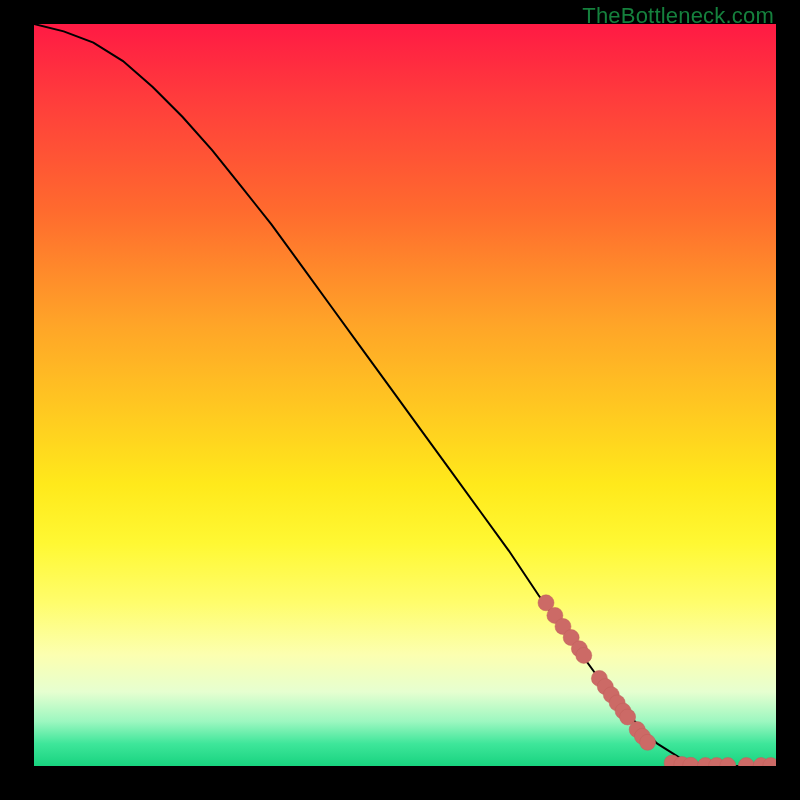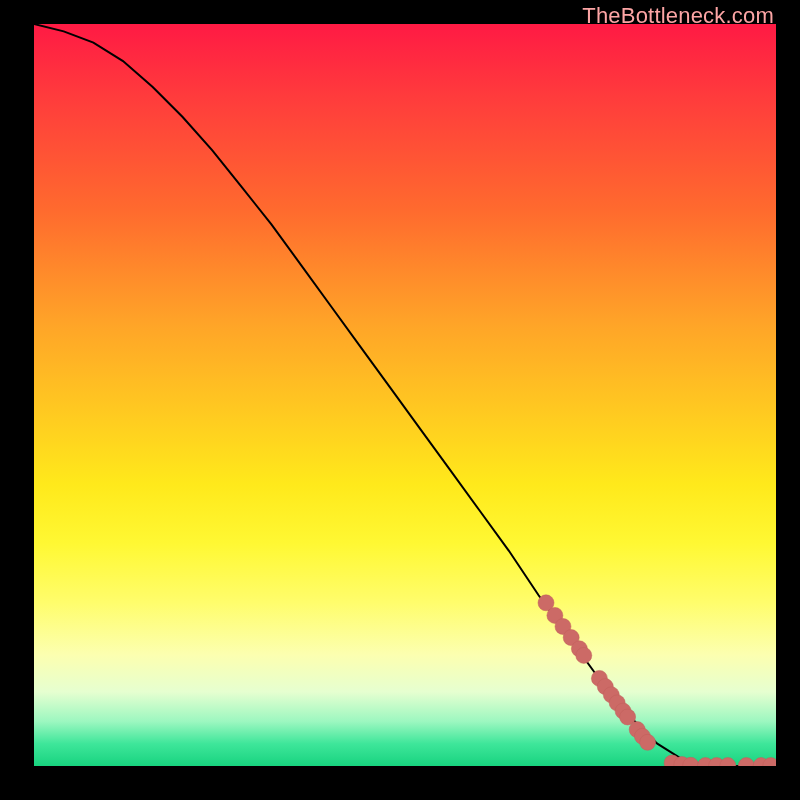--- a/index.html
+++ b/index.html
@@ -36,21 +36,21 @@
       #e6ffd0 90%,
       #9cf7c0 94%,
       #3ee69a 97%,
       #18d37f 100%
     );
   }
   .watermark {
     position: absolute;
     top: 3px;
     right: 26px;
-    color: #fca5a5;
+    color: #15803d;
     font-size: 22px;
     font-weight: 500;
     letter-spacing: 0.2px;
   }
   svg.curve {
     position: absolute;
     left: 0;
     top: 0;
     width: 742px;
     height: 742px;

